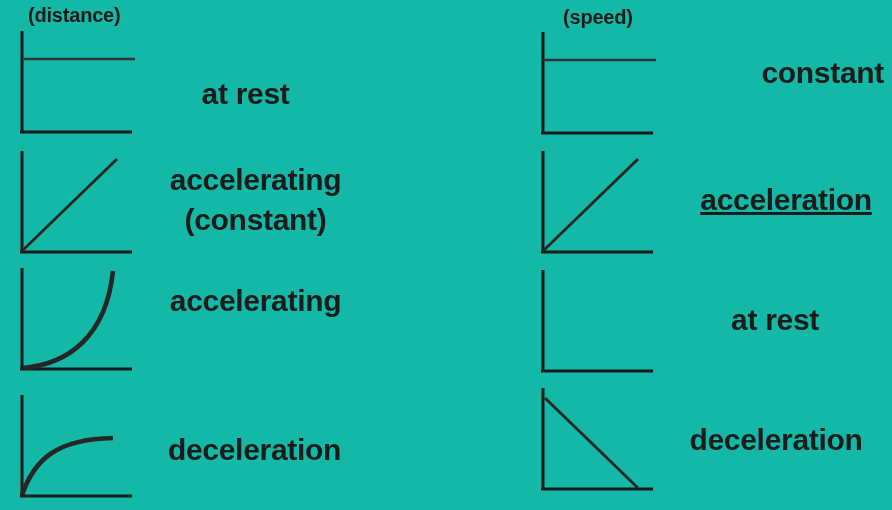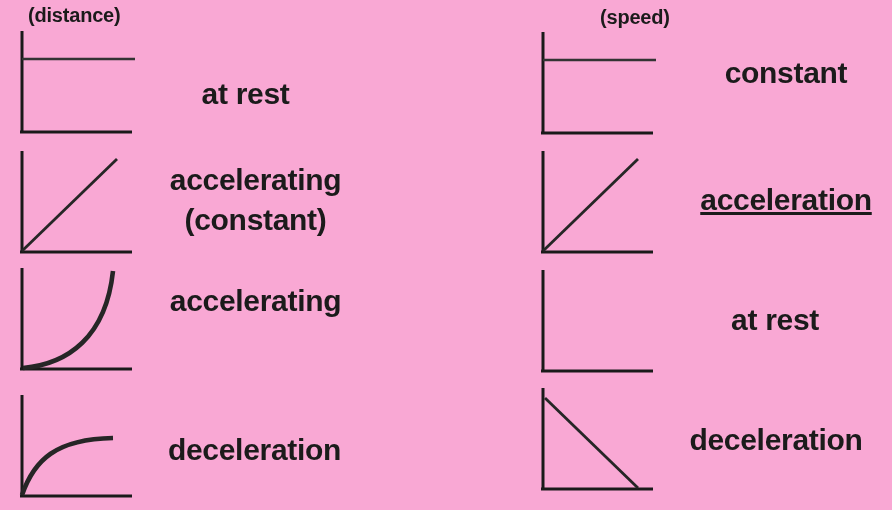--- a/index.html
+++ b/index.html
@@ -4,34 +4,34 @@
 <style>
   html, body {
     margin: 0;
     padding: 0;
     background: #ffffff;
   }
   #canvas {
     position: relative;
     width: 892px;
     height: 510px;
-    background: #f9a8d4;
+    background: #14b8a6;
     font-family: "Liberation Sans", sans-serif;
     overflow: hidden;
   }
   .hdr {
     position: absolute;
     font-size: 20px;
     font-weight: 700;
     color: #1b1b1b;
     letter-spacing: -0.2px;
     white-space: nowrap;
   }
   #hdr-left  { left: 28px;  top: 4px; }
-  #hdr-right { left: 563px; top: 6px; margin-left: 37px; }
+  #hdr-right { left: 563px; top: 6px; }
 
   .graph {
     position: absolute;
     width: 124px;
     height: 110px;
   }
   .g-left  { left: 16px; }
   .g-right { left: 537px; }
   #gl1 { top: 28px; }
   #gl2 { top: 148px; }
@@ -64,21 +64,21 @@
     letter-spacing: -0.3px;
     white-space: nowrap;
   }
   .lbl span { display: block; }
   .lbl span:empty { display: none; }
 
   #ll1 { left: 148px; width: 195px; top: 74px;  }
   #ll2 { left: 158px; width: 195px; top: 160px; }
   #ll3 { left: 158px; width: 195px; top: 281px; }
   #ll4 { left: 157px; width: 195px; top: 430px; }
-  #lr1 { left: 688px; width: 196px; top: 53px;  }
+  #lr1 { left: 688px; width: 196px; top: 53px; text-align: right;  }
   #lr2 { left: 688px; width: 196px; top: 180px; text-decoration: underline; }
   #lr3 { left: 677px; width: 196px; top: 300px; }
   #lr4 { left: 678px; width: 196px; top: 420px; }
 </style>
 </head>
 <body>
 
 <div id="canvas">
 
   <div class="hdr" id="hdr-left">(distance)</div>

